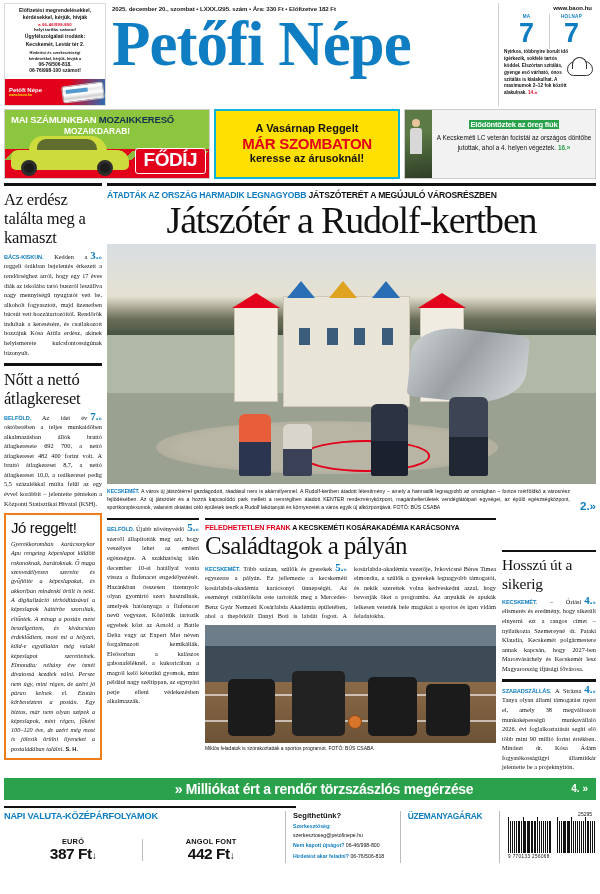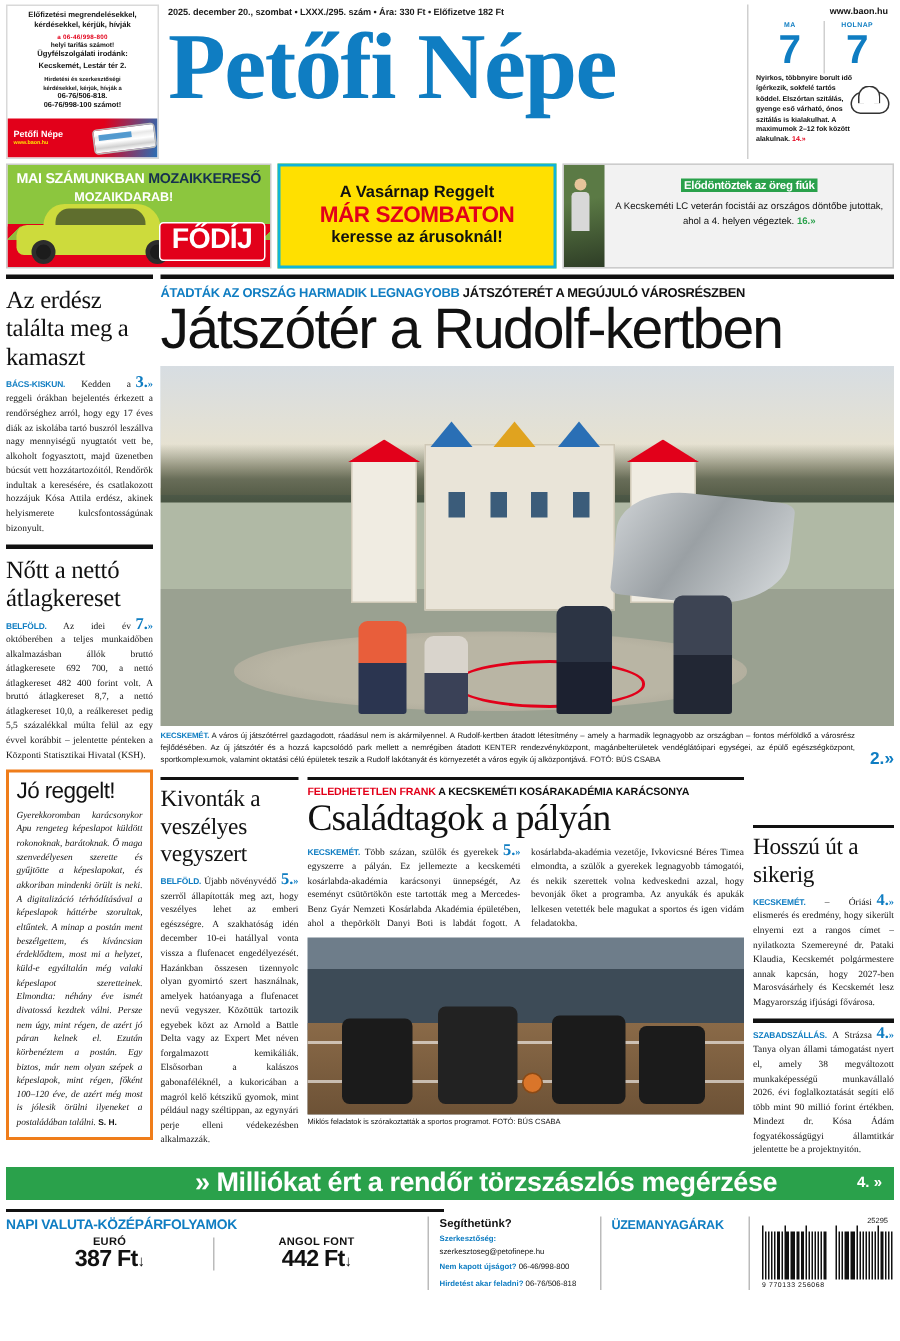--- a/index.html
+++ b/index.html
@@ -80,21 +80,21 @@
   .w-cloud:before {
     content:""; position:absolute; left:4px; top:-5px; width:13px; height:11px;
     border:1.2px solid #333; border-bottom: none; border-radius: 8px 8px 0 0;
     background:#fff;
   }
 
   
   .promo-strip { display: flex; gap: 4px; padding: 3px 4px 0 4px; height: 73px; }
 
   .promo-car {
-    width: 177px; position: relative; overflow: hidden;
+    width: 206px; position: relative; overflow: hidden;
     background: linear-gradient(180deg,#8cc63e 0 58%, #e2001a 58% 100%);
     border: 1px solid #ccc;
   }
   .promo-car .ptxt { position: absolute; left: 6px; top: 4px; right: 4px; z-index:3; }
   .pc-l1 { font-size: 9.5px; font-weight: bold; color: #fff; letter-spacing: -.2px; }
   .pc-l1 b { color: #15304f; }
   .pc-l2 { font-size: 8.4px; font-weight: bold; color: #fff; text-align: center; padding-right: 22px; margin-top: 1px; }
   .fodij {
     position: absolute; right: 3px; bottom: 4px; z-index: 4;
     background: #e2001a; color: #fff; font-size: 19px; font-weight: bold;
@@ -194,22 +194,22 @@
   }
   .jr-sig { font-style: normal; font-weight: bold; font-family: "Liberation Sans", sans-serif; font-size: 5.6px; }
 
   
   .kicker {
     font-size: 8.6px; font-weight: bold; letter-spacing: -.2px; line-height: 1.2;
     color: #111; margin-bottom: 1px;
   }
   .kicker .hl { color: #0f7dc2; }
   .lead-head {
-    font-family: Liberation Sans, sans-serif; font-size: 38px; line-height: 1.02;
-    letter-spacing: -1.2px; color: #111; margin: 1px 0 4px 0; white-space: nowrap;
+    font-family: Liberation Serif, serif; font-size: 38px; line-height: 1.02;
+    letter-spacing: -1.2px; color: #111; margin: 1px 0 4px 0; white-space: nowrap; text-align: center;
   }
   .lead-photo {
     height: 240px; position: relative; overflow: hidden;
     background: linear-gradient(180deg,#cfd8de 0 34%, #b0b9a5 34% 62%, #9aa191 62% 100%);
   }
   .sky { position:absolute; left:0; right:0; top:0; height: 36%;
     background: linear-gradient(180deg,#d7dde2 0%, #e8e2cf 70%, #efd9b0 100%); }
   .treeline { position:absolute; left:0; right:0; top:22%; height: 16%;
     background: linear-gradient(180deg, rgba(60,72,55,.0) 0%, rgba(60,72,55,.75) 60%, rgba(60,72,55,.9) 100%); }
   .castle {
@@ -301,30 +301,30 @@
     position: absolute; left: 49%; bottom: 12%; width: 14px; height: 14px;
     border-radius: 50%; background: #d9752a; border: 1px solid #8a4a16;
   }
   .feat-cap { font-size: 5px; line-height: 1.5; margin-top: 2px; color: #111; }
 
   
   .green-banner {
     margin: 6px 4px 0 4px; background: #2aa14b; height: 22px;
     display: flex; align-items: center; justify-content: center; position: relative;
   }
-  .gb-text { font-size: 18px; font-weight: bold; color: #fff; letter-spacing: -.3px; margin-left: 48px; }
+  .gb-text { font-size: 14px; font-weight: bold; color: #fff; letter-spacing: -.3px; margin-left: 48px; }
   .gb-page { position: absolute; right: 8px; font-size: 10px; font-weight: bold; color: #fff; }
 
   
   .footer { margin: 6px 4px 0 4px; }
   .footer-rule { height: 2.5px; background: #111; width: 292px; }
   .footer-cols { display: flex; margin-top: 3px; }
   .fx-left { width: 296px; border-right: 1px solid #bbb; padding-right: 5px; }
   .fx-title { font-size: 9.2px; font-weight: bold; color: #0f7dc2; letter-spacing: -.2px; }
-  .rates { display: flex; margin-top: 2px; }
+  .rates { display: flex; margin-top: 16px; }
   .rate { flex: 1; text-align: center; position: relative; padding: 0 2px; }
   .rate + .rate:before { content:""; position:absolute; left:0; top:2px; bottom:2px; width:1px; background:#bbb; }
   .rate-name { font-size: 7.4px; font-weight: bold; color: #111; letter-spacing: .2px; }
   .rate-val { font-size: 15.5px; font-weight: bold; color: #111; letter-spacing: -.5px; margin-top: -1px; }
   .rate-val .arrow { font-size: 10px; font-weight: normal; }
 
   .fx-help { width: 120px; padding-left: 7px; border-right: 1px solid #bbb; }
   .help-title { font-size: 7.6px; font-weight: bold; color: #111; }
   .help-line { font-size: 5.2px; line-height: 1.62; margin-top: 2px; color: #111; }
   .help-line b { color: #0f7dc2; }
@@ -503,21 +503,20 @@
 
       <div class="cap-block">
         <div class="cap-text"><span class="loc">KECSKEMÉT.</span><span> A város új játszótérrel gazdagodott, ráadásul nem is akármilyennel. A Rudolf-kertben átadott létesítmény – amely a harmadik legnagyobb az országban – fontos mérföldkő a városrész fejlődésében. Az új játszótér és a hozzá kapcsolódó park mellett a nemrégiben átadott KENTER rendezvényközpont, magánbelterületek vendéglátóipari egységei, az épülő egészségközpont, sportkomplexumok, valamint oktatási célú épületek teszik a Rudolf lakótanyát és környezetét a város egyik új alközpontjává. FOTÓ: BÚS CSABA</span></div>
         <div class="cap-page">2.»</div>
       </div>
 
       <div class="lower">
 
         <div class="lc1">
           <div class="rule-thick"></div>
-          <div class="art-head sm">Kivonták a veszélyes vegyszert</div>
           <div class="art-body">
             <span class="pagebox"><span>5.</span><span class="ar">»</span></span>
             <span class="loc">BELFÖLD.</span><span> Újabb növényvédő szerről állapították meg azt, hogy veszélyes lehet az emberi egészségre. A szakhatóság idén december 10-ei hatállyal vonta vissza a flufenacet engedélyezését. Hazánkban összesen tizennyolc olyan gyomirtó szert használnak, amelyek hatóanyaga a flufenacet nevű vegyszer. Közöttük tartozik egyebek közt az Arnold a Battle Delta vagy az Expert Met néven forgalmazott kemikáliák. Elsősorban a kalászos gabonaféléknél, a kukoricában a magról kelő kétszikű gyomok, mint például nagy széltippan, az egynyári perje elleni védekezésben alkalmazzák.</span>
           </div>
         </div>
 
         <div class="lc2">
           <div class="rule-thick"></div>
           <div class="feat-kicker"><span class="hl">FELEDHETETLEN FRANK</span><span> A KECSKEMÉTI KOSÁRAKADÉMIA KARÁCSONYA</span></div>
           <div class="feat-head">Családtagok a pályán</div>

